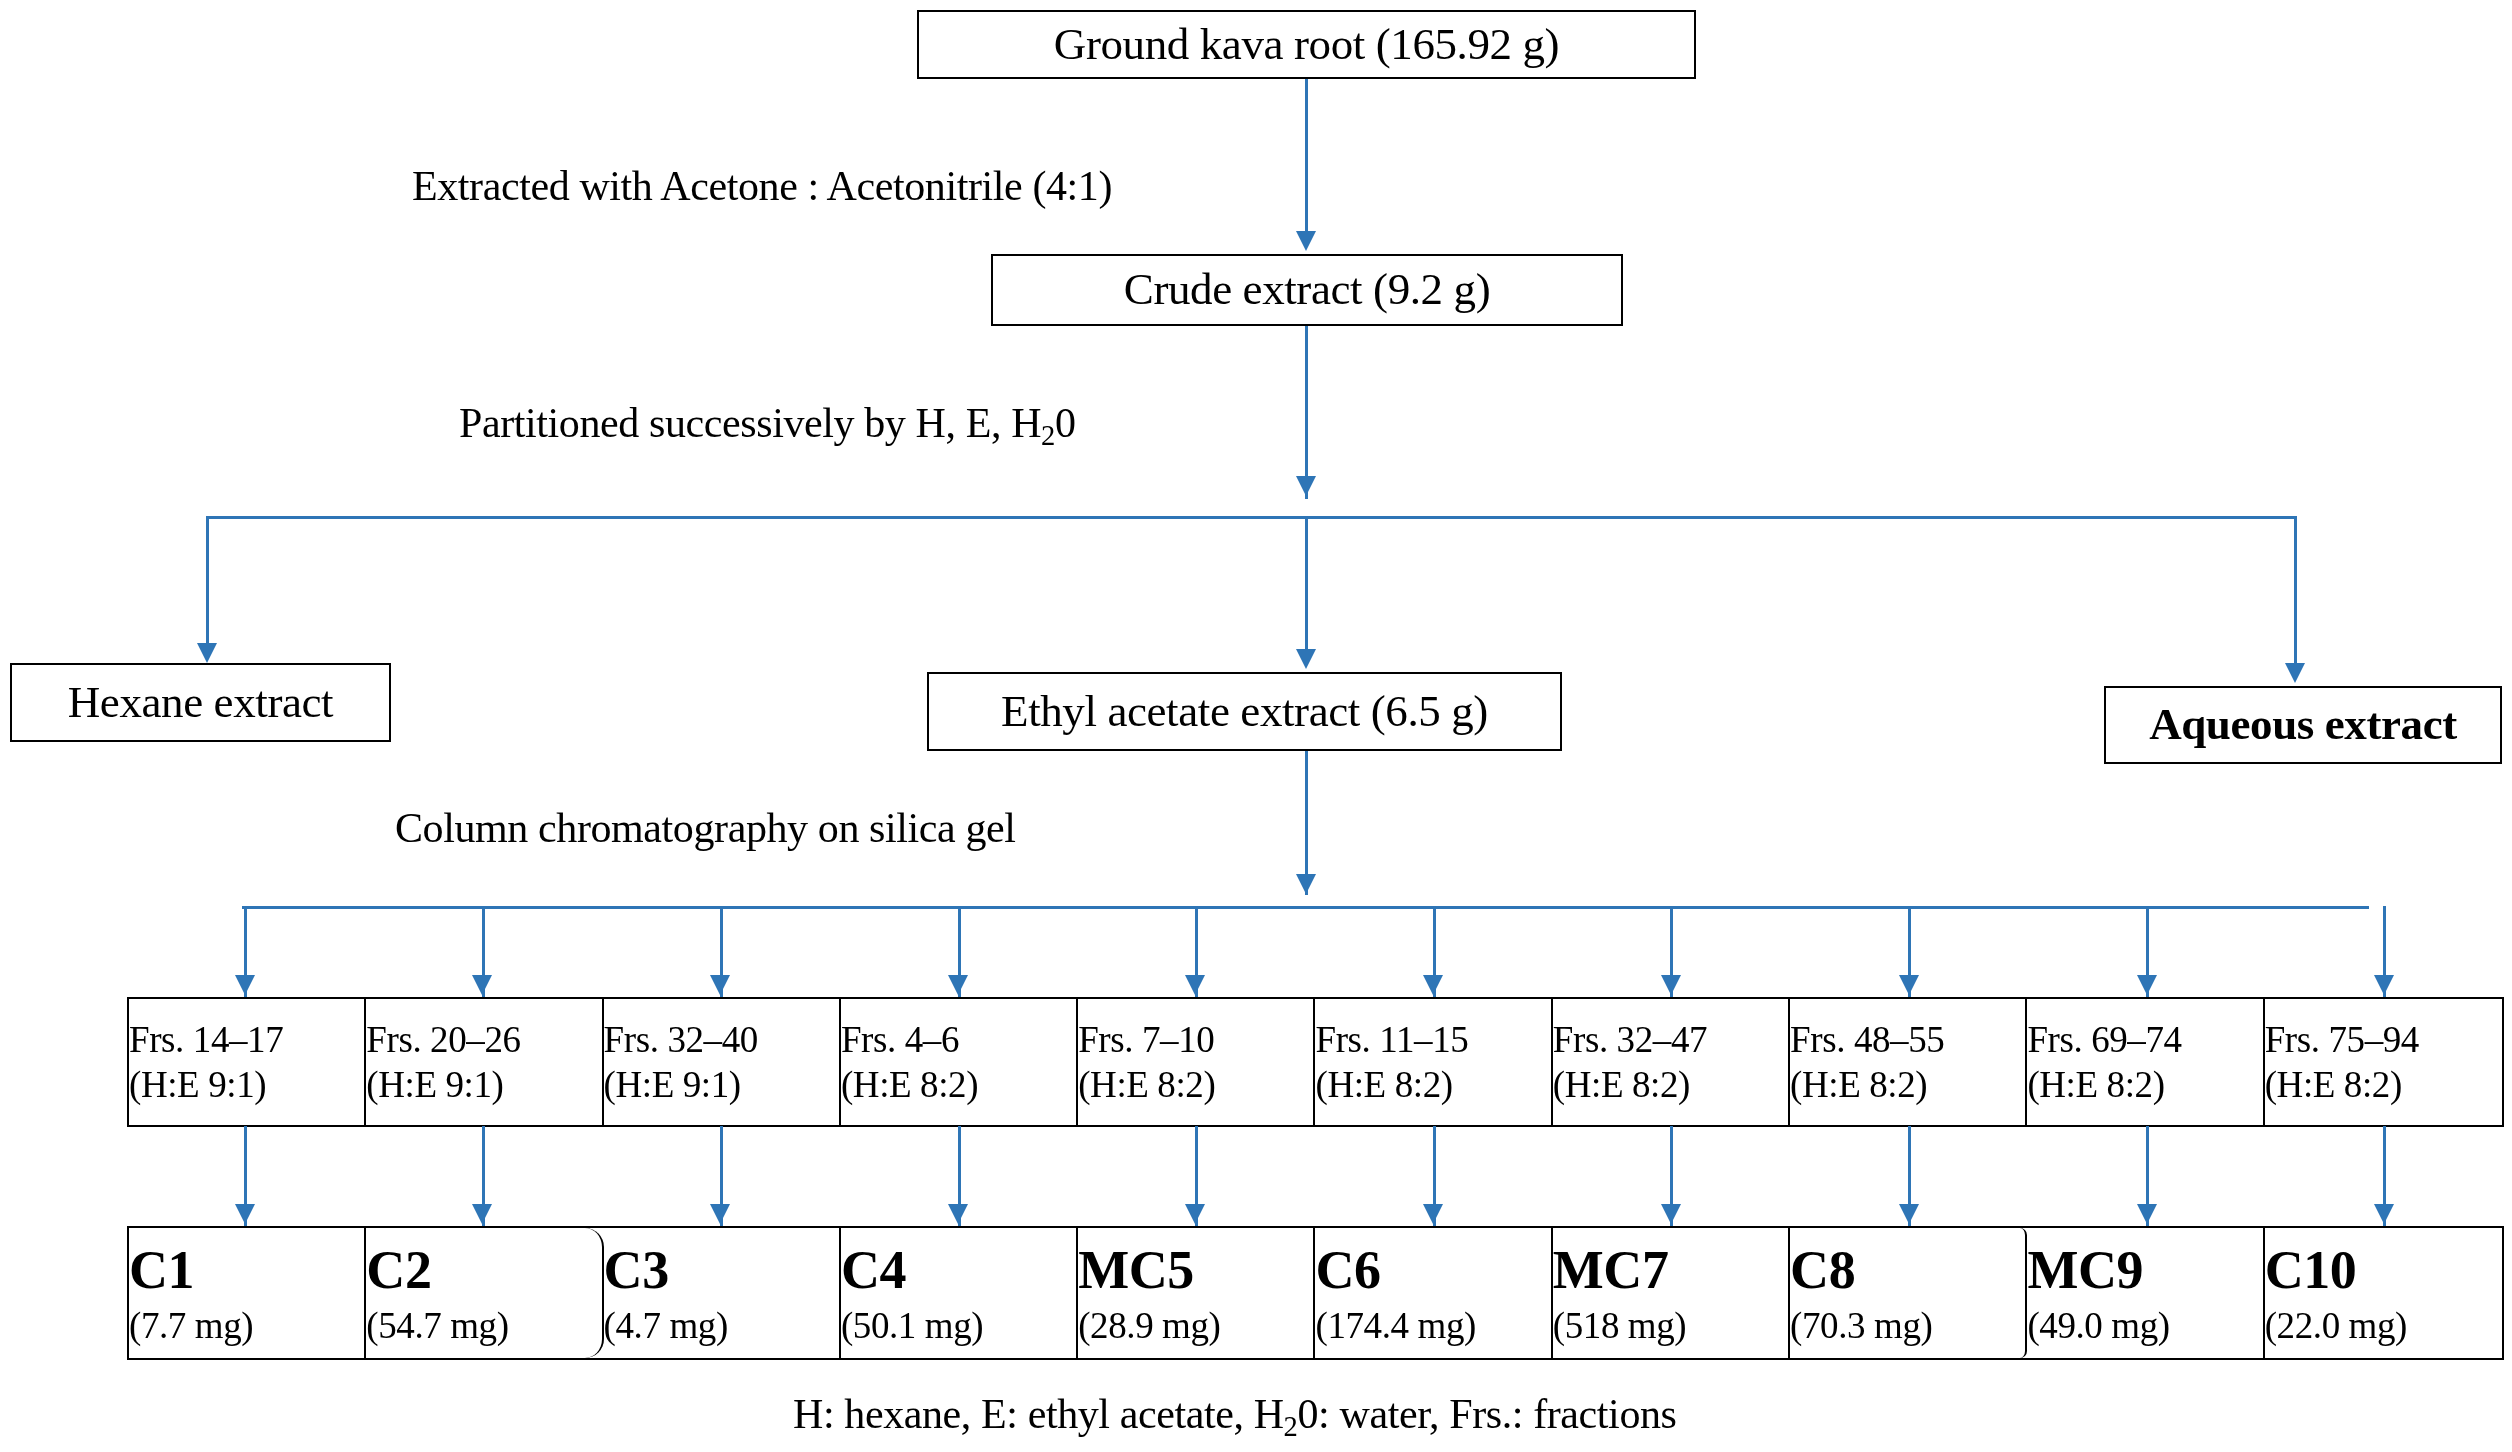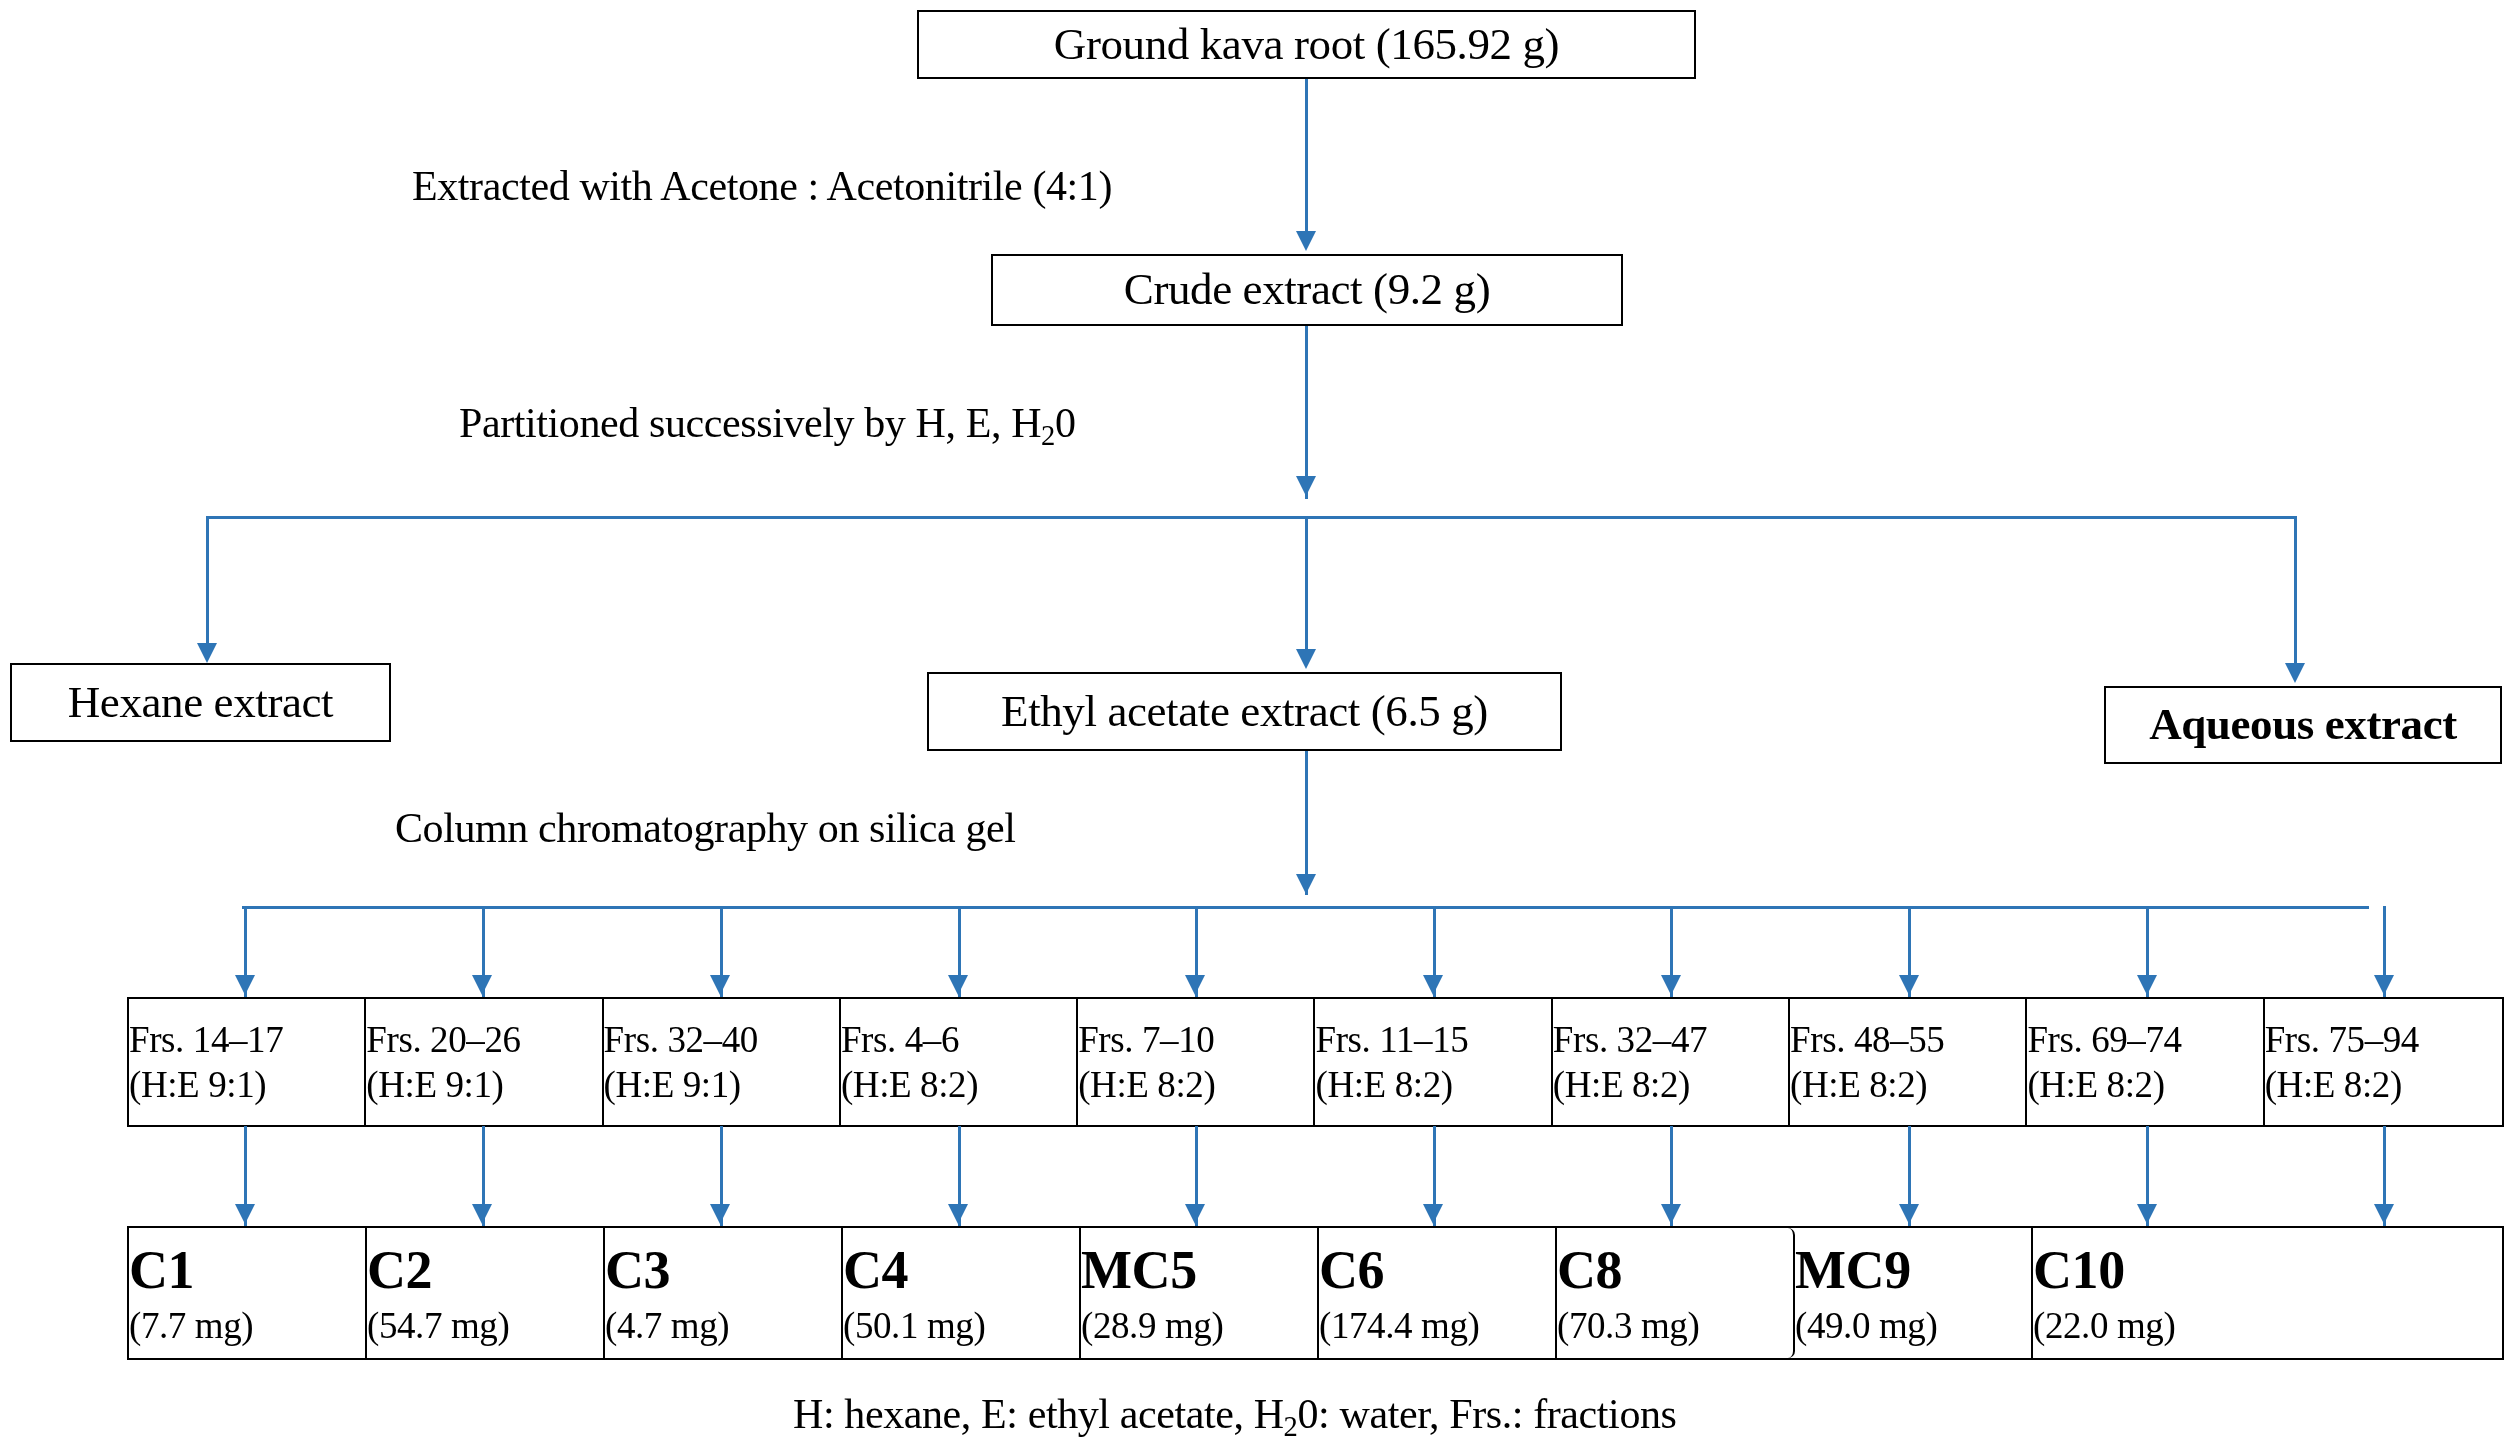--- a/index.html
+++ b/index.html
@@ -205,39 +205,43 @@
       <div class="arrowhead" style="left: 2137px; top: 1204px;"></div>
       <div class="vline" style="left: 2383px; top: 1126px; height: 100px;"></div>
       <div class="arrowhead" style="left: 2374px; top: 1204px;"></div>
     </div>
 
   <div class="gridtable" id="compound-table" style="left:127px;top:1226px;width:2377px;height:134px;">
       <div class="gridcell compound" style="width: 238px;">
         <span class="l1">C1</span>
         <span class="l2">(7.7 mg)</span>
       </div>
-      <div class="gridcell compound" style="width: 238px;">
+      <div class="gridcell compound" style="width: 238px; border-radius: 19px;">
         <span class="l1">C2</span>
         <span class="l2">(54.7 mg)</span>
       </div>
       <div class="gridcell compound" style="width: 238px;">
         <span class="l1">C3</span>
         <span class="l2">(4.7 mg)</span>
       </div>
       <div class="gridcell compound" style="width: 238px;">
         <span class="l1">C4</span>
         <span class="l2">(50.1 mg)</span>
       </div>
       <div class="gridcell compound" style="width: 238px;">
         <span class="l1">MC5</span>
         <span class="l2">(28.9 mg)</span>
       </div>
       <div class="gridcell compound" style="width: 238px;">
         <span class="l1">C6</span>
         <span class="l2">(174.4 mg)</span>
+      </div>
+      <div class="gridcell compound" style="width: 238px;">
+        <span class="l1">MC7</span>
+        <span class="l2">(518 mg)</span>
       </div>
       <div class="gridcell compound" style="width: 238px; border-radius: 7px;">
         <span class="l1">C8</span>
         <span class="l2">(70.3 mg)</span>
       </div>
       <div class="gridcell compound" style="width: 238px;">
         <span class="l1">MC9</span>
         <span class="l2">(49.0 mg)</span>
       </div>
       <div class="gridcell compound" style="width: 238px;">

